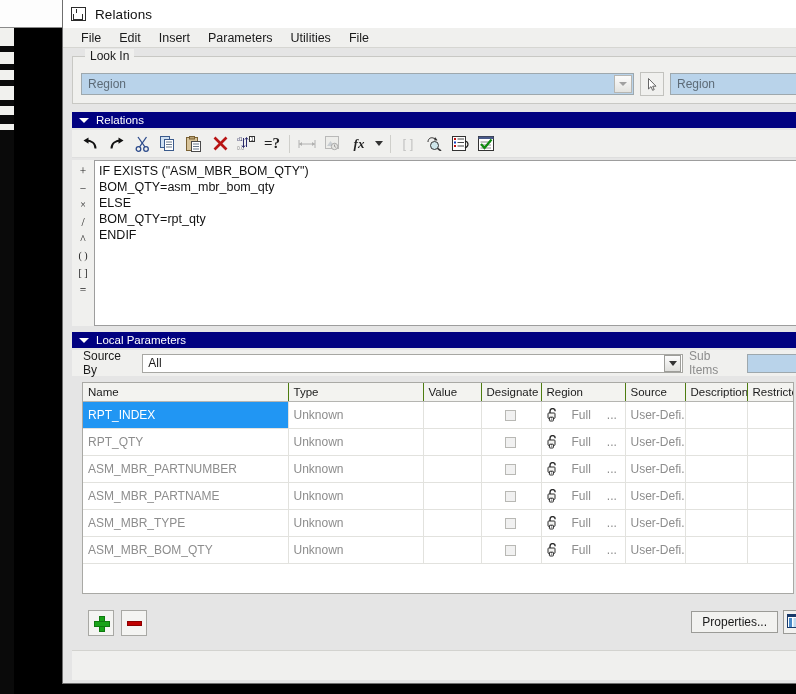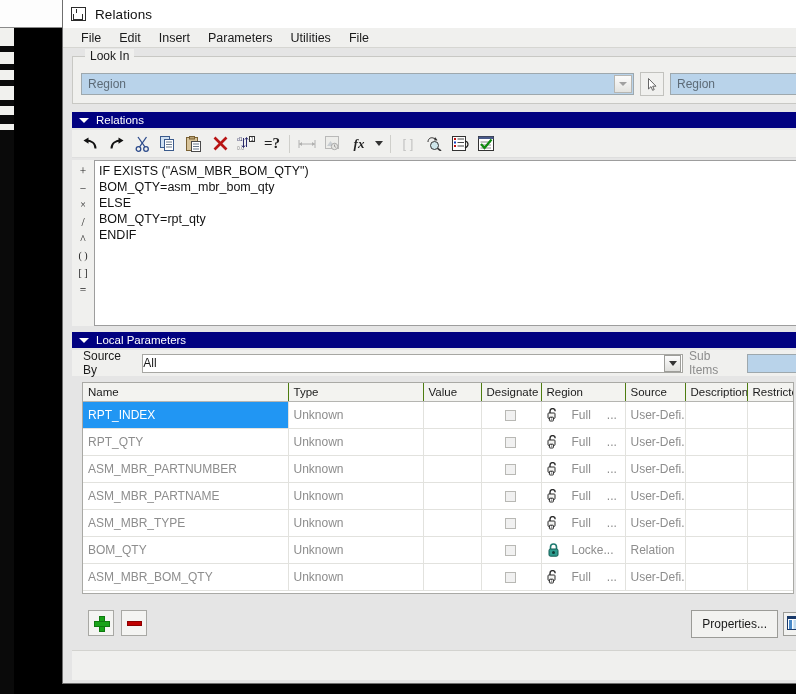--- a/index.html
+++ b/index.html
@@ -163,21 +163,21 @@
   .filter-row {
     position:absolute; left:9px; top:350px; width:786px; height:26px;
     display:flex; align-items:center; gap:6px; padding-left:11px;
     background:#f0f0ee;
   }
   .filter-label { font-size:12px; color:#1a1a1a; }
   .filter-combo {
     width:561px; height:19px; background:#fff; border:1px solid #a7a7a3;
     display:flex; align-items:center; position:relative;
   }
-  .filter-combo .val { font-size:12px; color:#1a1a1a; }
+  .filter-combo .val { padding-left:5px; font-size:12px; color:#1a1a1a; }
   .filter-combo .arrow {
     position:absolute; right:1px; top:0px; width:17px; height:17px;
     background:linear-gradient(#fcfcfc,#e0e0dd); border:1px solid #9d9d99;
     display:flex; align-items:center; justify-content:center;
   }
   .filter-combo .arrow i {
     width:0;height:0;border-left:4px solid transparent;border-right:4px solid transparent;
     border-top:5px solid #333;
   }
   .subitems-label { font-size:12px; color:#8c8c8c; }
@@ -233,21 +233,21 @@
   .plus-g::before { left:5px; top:0; width:4px; height:14px; }
   .plus-g::after  { left:0; top:5px; width:14px; height:4px; }
   .minus-r {
     width:15px; height:5px; background:#c00000; border:1px solid #8c0000;
   }
   .btm-right {
     position:absolute; right:6px; top:10px;
     display:flex; align-items:center; gap:5px;
   }
   .pbtn {
-    height:28px; padding:0 10px; background:#f2f2f0; border:1px solid #9b9b97;
+    height:22px; padding:0 10px; background:#f2f2f0; border:1px solid #9b9b97;
     font-size:12px; color:#1a1a1a; display:flex; align-items:center;
   }
   .ibtn {
     width:24px; height:24px; background:#f2f2f0; border:1px solid #9b9b97;
     display:flex; align-items:center; justify-content:center;
   }
   .statusbar {
     position:absolute; left:9px; top:650px; width:786px; height:30px;
     background:#f0f0ee; border-top:1px solid #d3d3cf;
   }
@@ -598,39 +598,20 @@
                     </svg></span>
                   <span>Full</span>
                   <span class="ell" style="margin-left: 4px;">...</span>
                 </div>
               </td>
               <td>User-Defi...</td>
               <td></td>
               <td style="border-right: none;"></td>
             </tr>
             <tr>
-              <td class="name-cell">BOM_QTY</td>
-              <td>Unknown</td>
-              <td></td>
-              <td class="center"><span class="chk"></span></td>
-              <td>
-                <div class="access-cell">
-                  <span class="lock"><svg width="13" height="14" viewBox="0 0 13 14">
-                      <path d="M3.5 6 L3.5 4 A3 3 0 0 1 9.5 4 L9.5 6" fill="none" stroke="#1f7a70" stroke-width="1.6"></path>
-                      <rect x="2" y="6" width="9" height="7.2" rx="1.4" fill="#2e9c8e" stroke="#135a52"></rect>
-                      <circle cx="6.5" cy="9.6" r="1.5" fill="#0e3c36"></circle>
-                    </svg></span>
-                  <span>Locke...</span>
-                </div>
-              </td>
-              <td>Relation</td>
-              <td></td>
-              <td style="border-right: none;"></td>
-            </tr>
-            <tr>
               <td class="name-cell">ASM_MBR_BOM_QTY</td>
               <td>Unknown</td>
               <td></td>
               <td class="center"><span class="chk"></span></td>
               <td>
                 <div class="access-cell">
                   <span class="lock"><svg width="13" height="14" viewBox="0 0 13 14">
                       <path d="M3 5 L3 3.2 A2.6 2.6 0 0 1 8.2 3.2" fill="none" stroke="#2b2b2b" stroke-width="1.4"></path>
                       <rect x="1" y="5" width="7" height="5.4" rx="0.8" fill="#f4f4f2" stroke="#2b2b2b"></rect>
                       <rect x="2.4" y="9.2" width="4" height="3.8" rx="0.6" fill="#ffffff" stroke="#2b2b2b"></rect>

